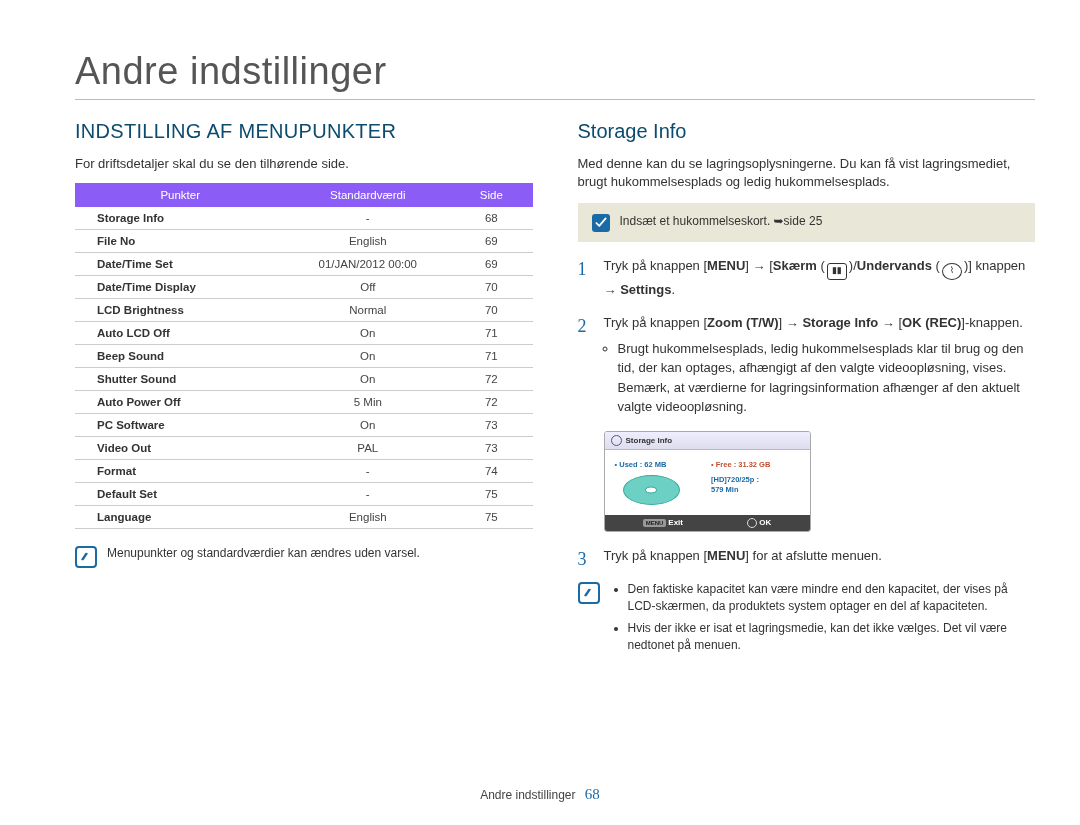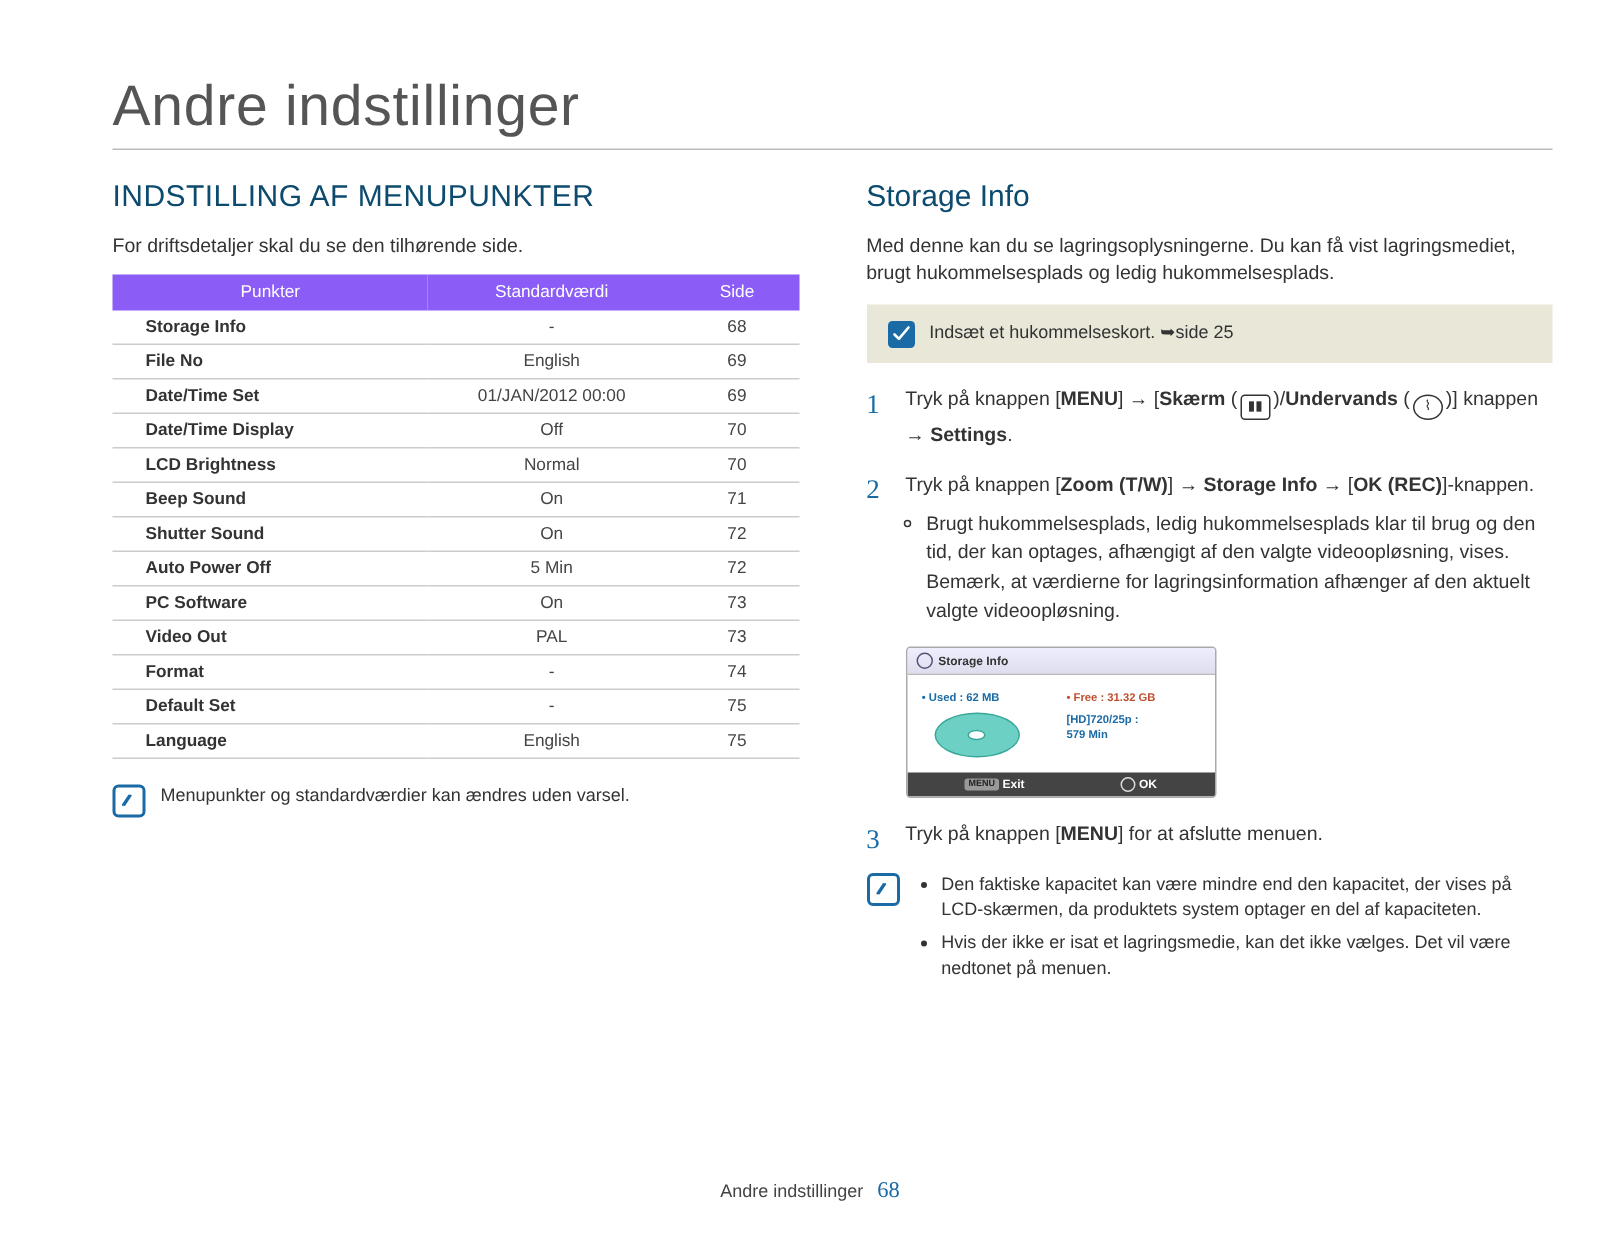--- a/index.html
+++ b/index.html
@@ -280,20 +280,25 @@
             </tr>
             <tr>
               <td>Date/Time Display</td>
               <td>Off</td>
               <td>70</td>
             </tr>
             <tr>
               <td>LCD Brightness</td>
               <td>Normal</td>
               <td>70</td>
+            </tr>
+            <tr>
+              <td>Auto LCD Off</td>
+              <td>On</td>
+              <td>71</td>
             </tr>
             <tr>
               <td>Beep Sound</td>
               <td>On</td>
               <td>71</td>
             </tr>
             <tr>
               <td>Shutter Sound</td>
               <td>On</td>
               <td>72</td>

